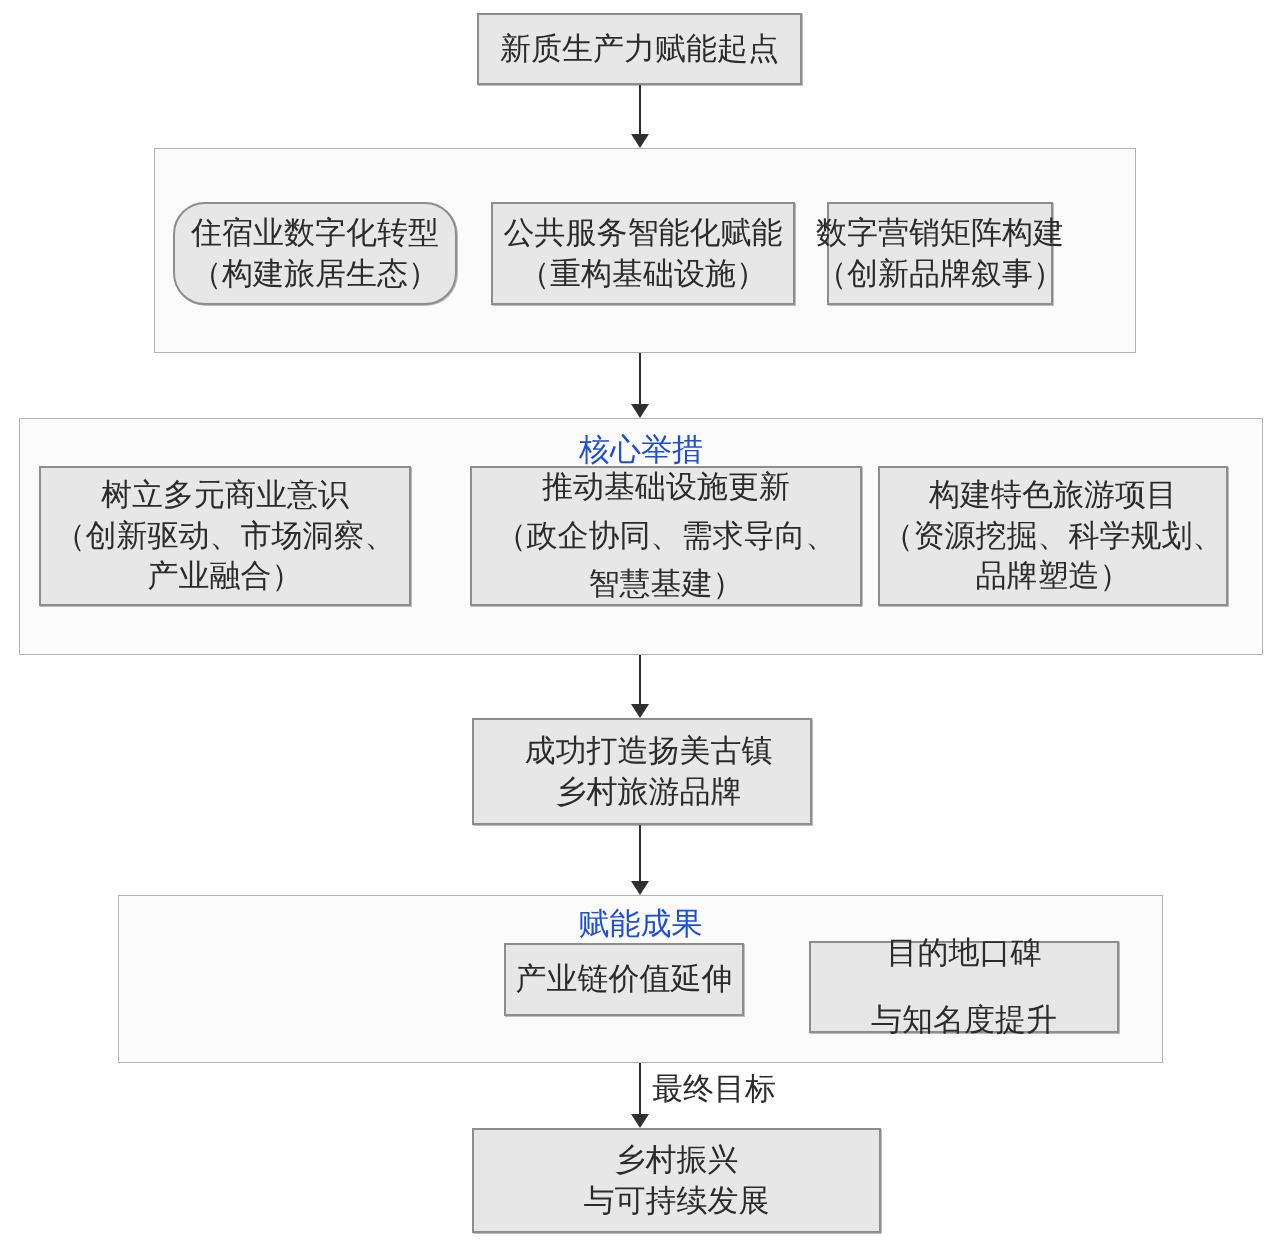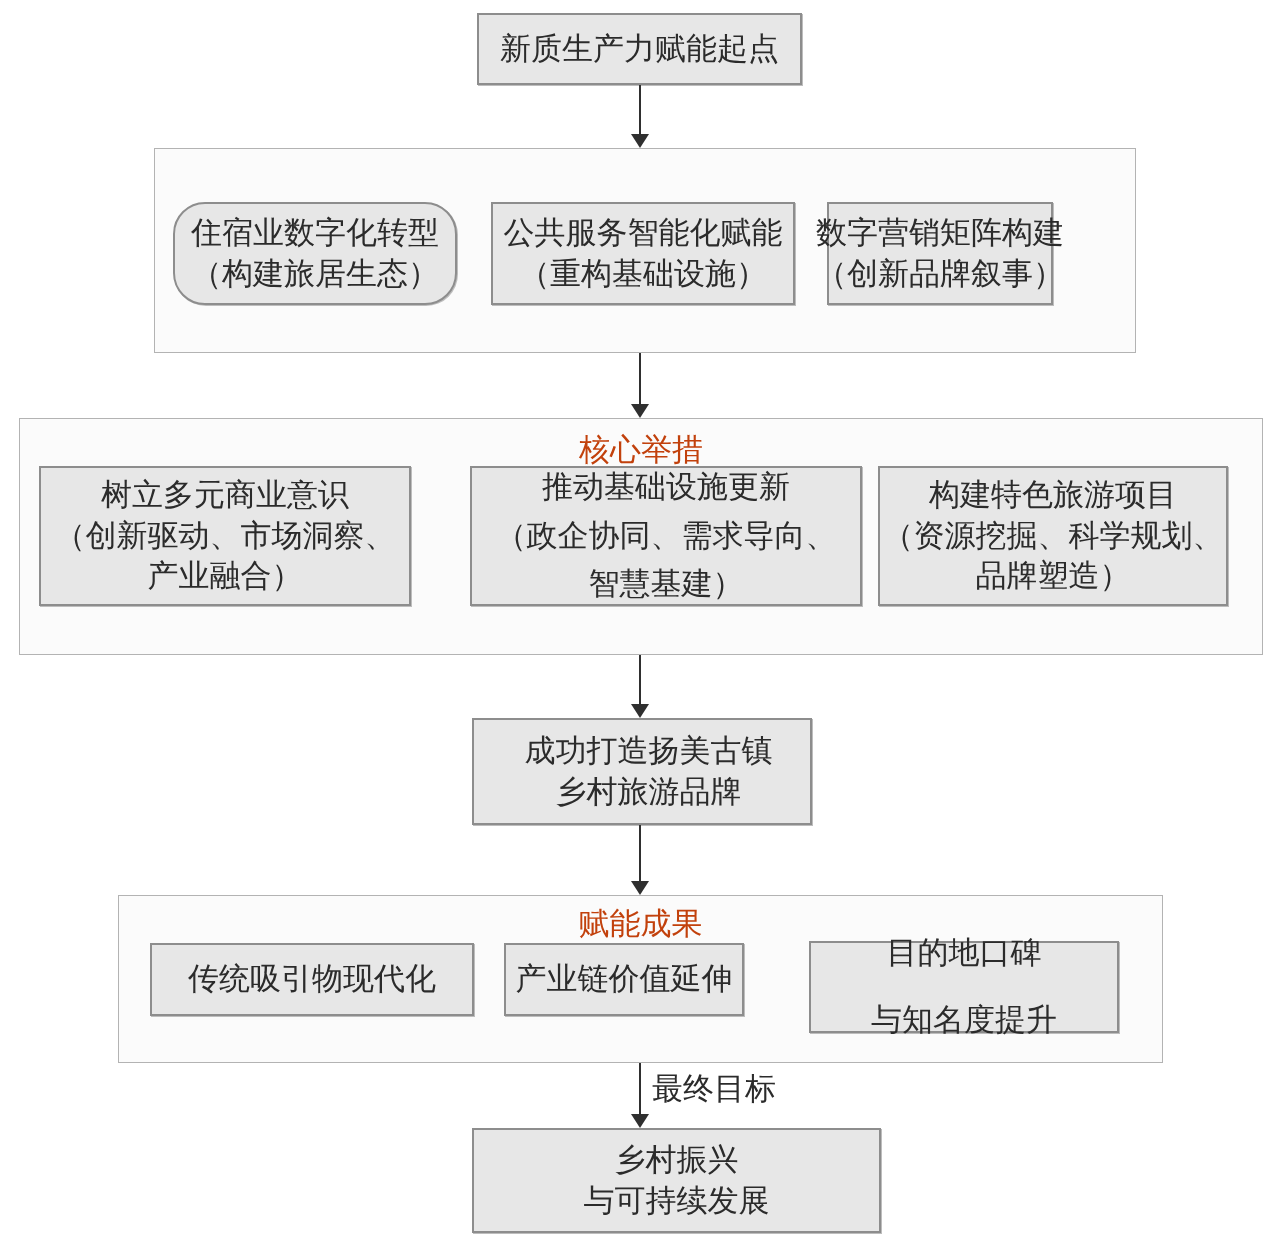--- a/index.html
+++ b/index.html
@@ -31,21 +31,21 @@
     position: absolute;
     box-sizing: border-box;
     background: #fbfbfb;
     border: 1px solid #b3b3b3;
   }
   .container .title {
     position: absolute;
     left: 0; right: 0;
     text-align: center;
     font-size: 31px;
-    color: #c2410c;
+    color: #1d4ed8;
   }
   .arrow {
     position: absolute;
     width: 2px;
     background: #2f2f2f;
   }
   .arrow::after {
     content: "";
     position: absolute;
     bottom: -14px;
@@ -114,23 +114,20 @@
 
   <div class="node" style="left:472px; top:718px; width:340px; height:107px;padding-left:13px;">
     <div class="l">成功打造扬美古镇</div>
     <div class="l">乡村旅游品牌</div>
   </div>
 
   <div class="arrow" style="left:639px; top:825px; height:56px;"></div>
 
   <div class="container" style="left:118px; top:895px; width:1045px; height:168px;">
     <div class="title" style="top:7px;">赋能成果</div>
-    <div class="node" style="left:31px; top:47px; width:324px; height:73px;">
-      <div class="l">传统吸引物现代化</div>
-    </div>
     <div class="node" style="left:385px; top:47px; width:240px; height:73px;">
       <div class="l">产业链价值延伸</div>
     </div>
     <div class="node" style="left:690px; top:45px; width:310px; height:92px;gap:26px;">
       <div class="l">目的地口碑</div>
       <div class="l">与知名度提升</div>
     </div>
   </div>
 
   <div class="arrow" style="left:639px; top:1063px; height:51px;"></div>

